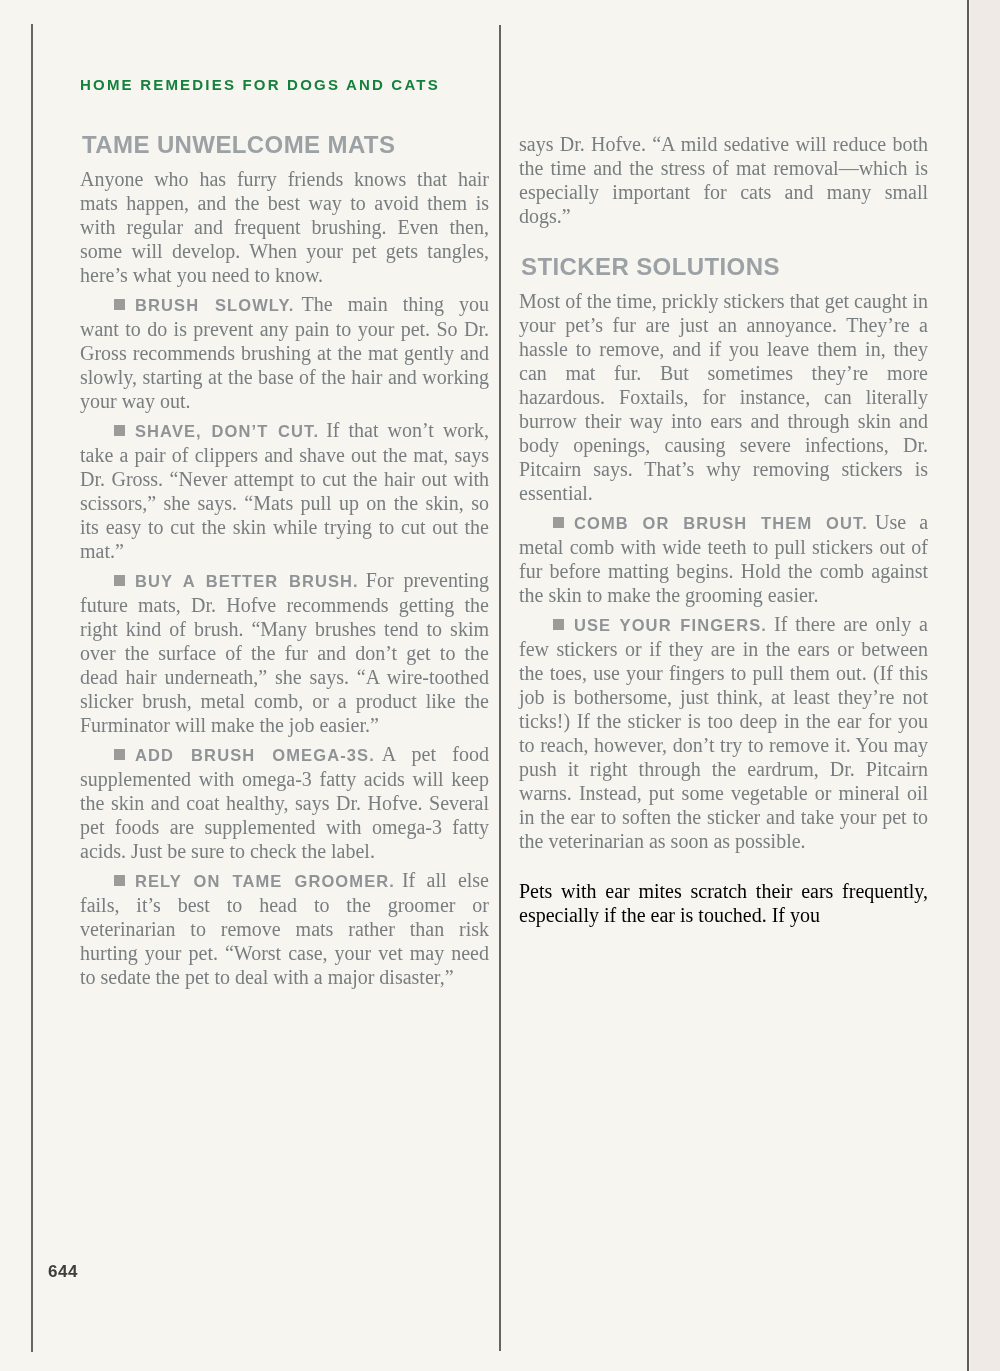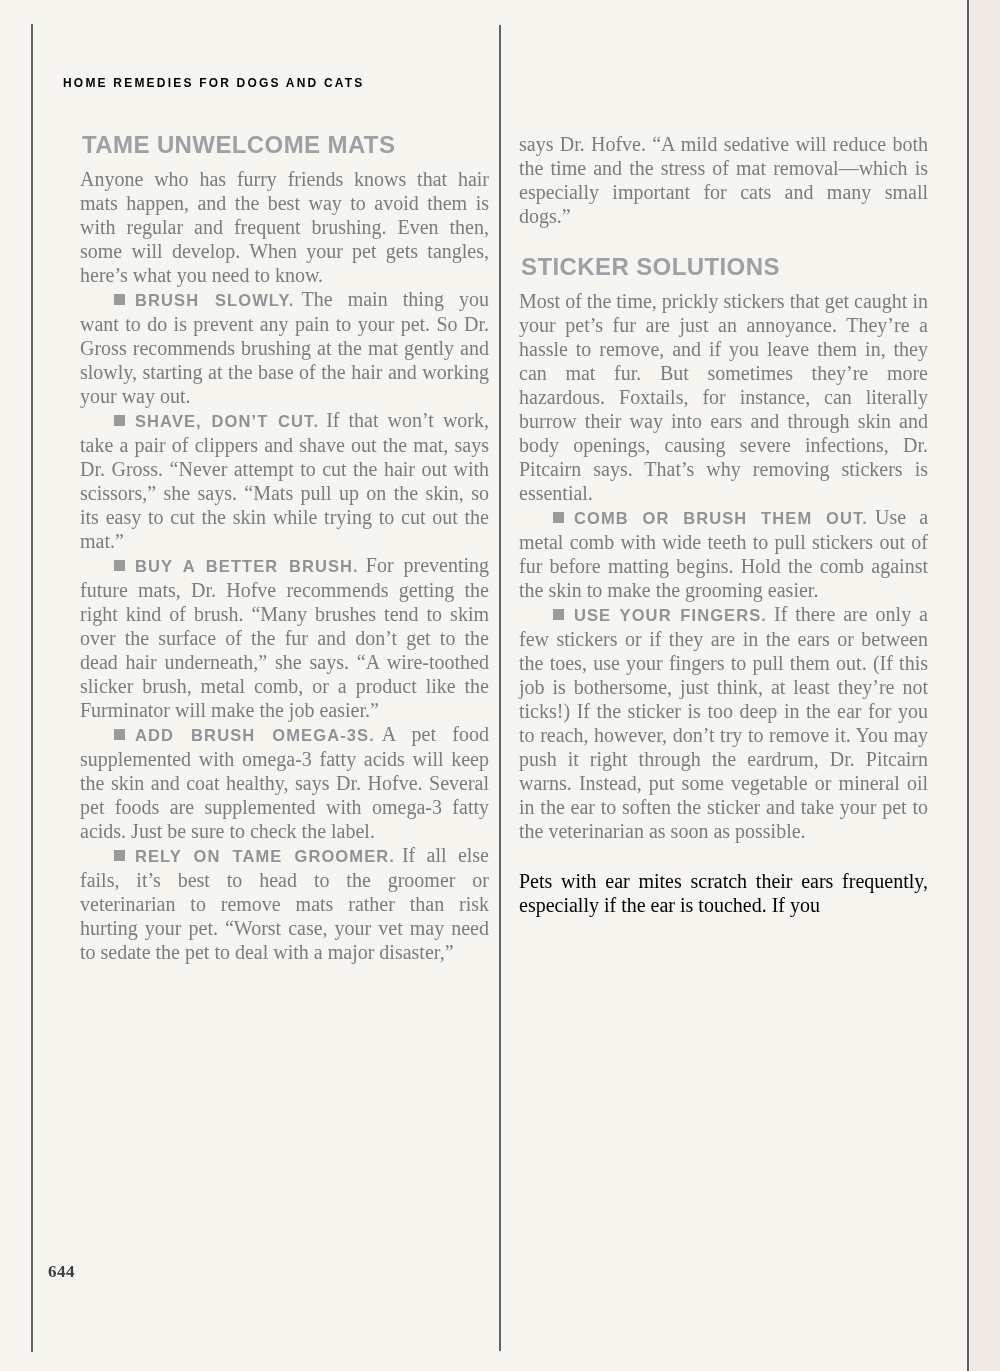--- a/index.html
+++ b/index.html
@@ -12,54 +12,54 @@
   .page-edge-strip{
     position:absolute;left:970px;top:0;width:30px;height:1371px;
     background:#f0eae7;
   }
   .rule{position:absolute;background:#4a4a48;}
   .rule.left{left:31px;top:24px;width:2px;height:1328px;opacity:.85;}
   .rule.center{left:499px;top:25px;width:2px;height:1326px;opacity:.85;}
   .rule.right{left:967px;top:0;width:2px;height:1371px;opacity:.9;}
 
   .running-head{
-    position:absolute;left:63px;top:76px;
+    position:absolute;left:80px;top:76px;
     font-family:"Liberation Sans", sans-serif;
-    font-weight:bold;font-size:12px;letter-spacing:2.2px;
-    color:#000000;
+    font-weight:bold;font-size:15px;letter-spacing:2.2px;
+    color:#15803d;
   }
   .col{position:absolute;width:409px;color:#787d7f;}
   .col.left{left:80px;top:132px;}
   .col.right{left:519px;top:132px;}
 
   h2.section-heading{
     font-family:"Liberation Sans", sans-serif;
     font-weight:bold;font-size:24px;letter-spacing:.4px;
     color:#9ba1a4;margin:0 0 9px 2px;line-height:1.1;
   }
   h2.section-heading.dark{color:#383b3d;}
   p{
     margin:0;font-size:20px;line-height:24px;
     text-align:justify;
   }
   p.dark{color:#000000;}
-  p.bullet{text-indent:34px;}
+  p.bullet{text-indent:34px;margin-top:5px;}
   .sq{
     display:inline-block;width:11px;height:11px;background:#9b9b99;
     margin-right:10px;transform:translateY(-1px);
   }
   .blabel{
     font-family:"Liberation Sans", sans-serif;
     font-weight:bold;font-size:16.5px;letter-spacing:1.1px;
     color:#8f9396;margin-right:7px;
   }
   .spacer-md{height:26px;}
   .page-number{
     position:absolute;left:48px;top:1262px;
-    font-family:Liberation Serif, serif;
+    font-family:Liberation Sans, sans-serif;
     font-weight:bold;font-size:17px;color:#3e3e3c;letter-spacing:.5px;
   }
   .cropped-line{
     position:absolute;left:519px;top:1364px;width:410px;height:7px;
     overflow:hidden;color:#6a6e70;font-size:20px;line-height:20px;opacity:.35;
   }
 </style>
 </head>
 <body>
 

